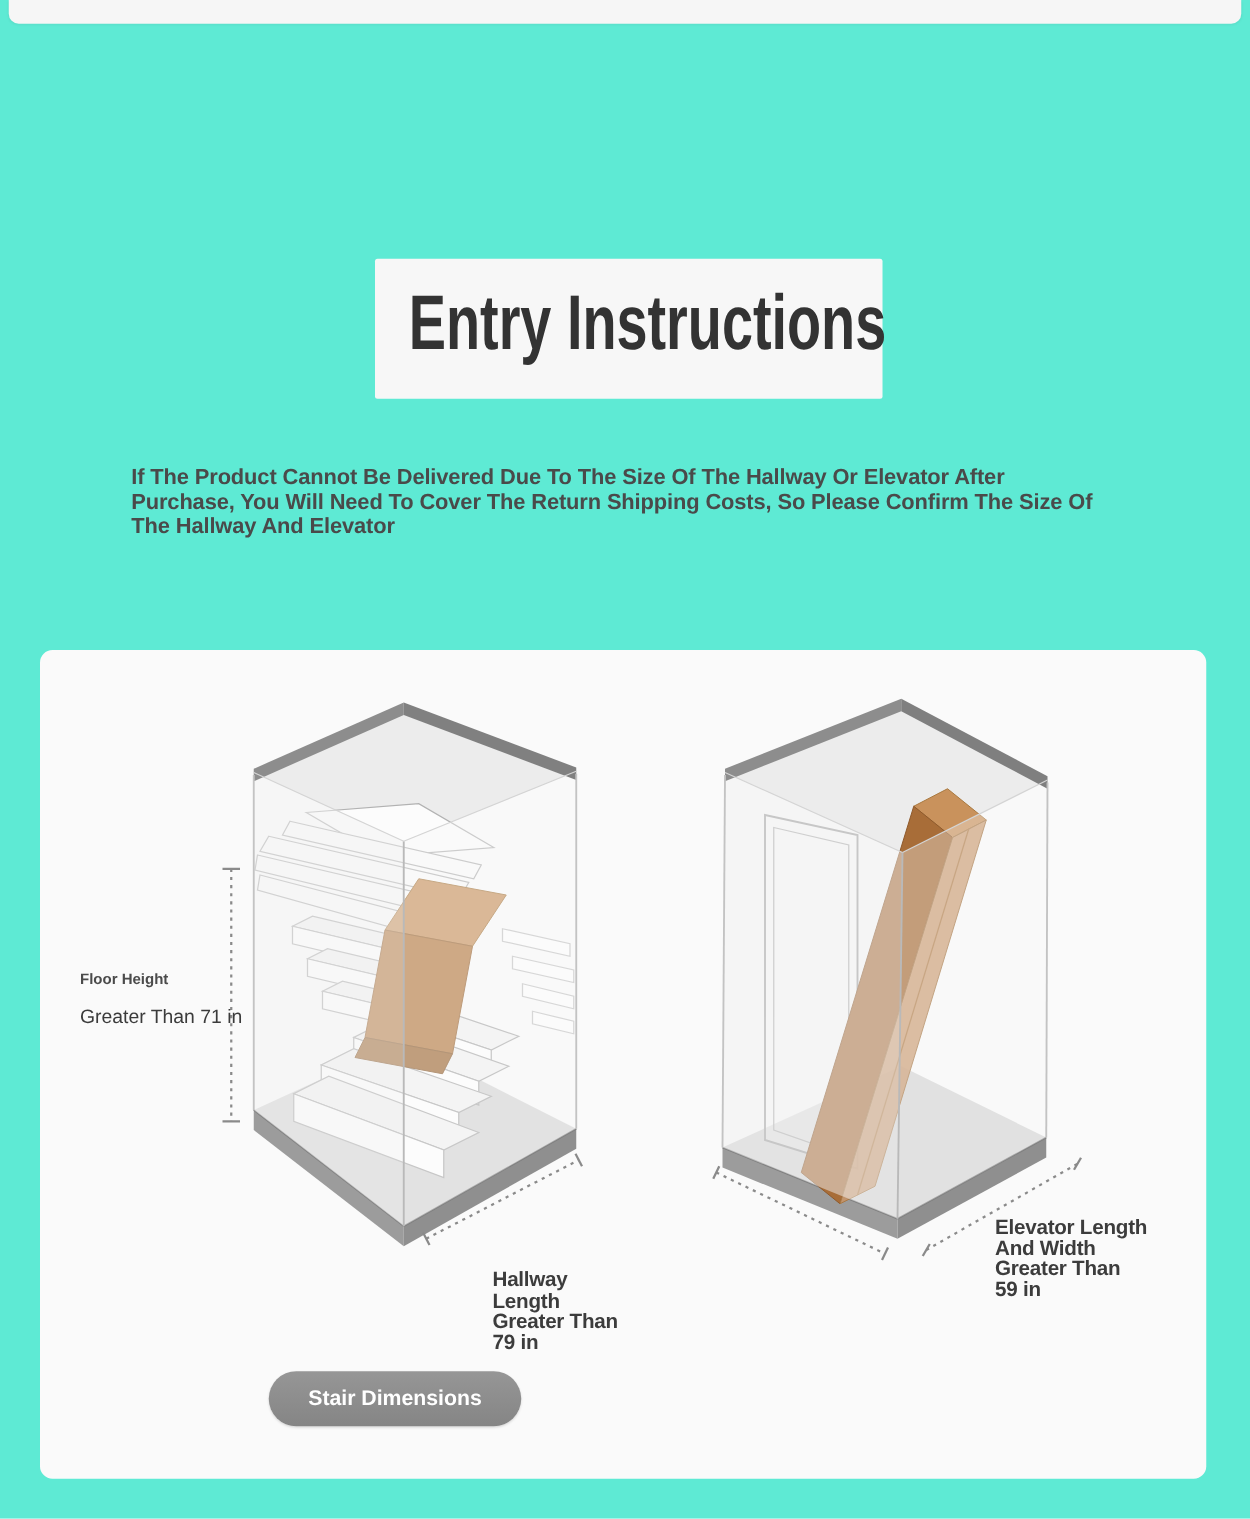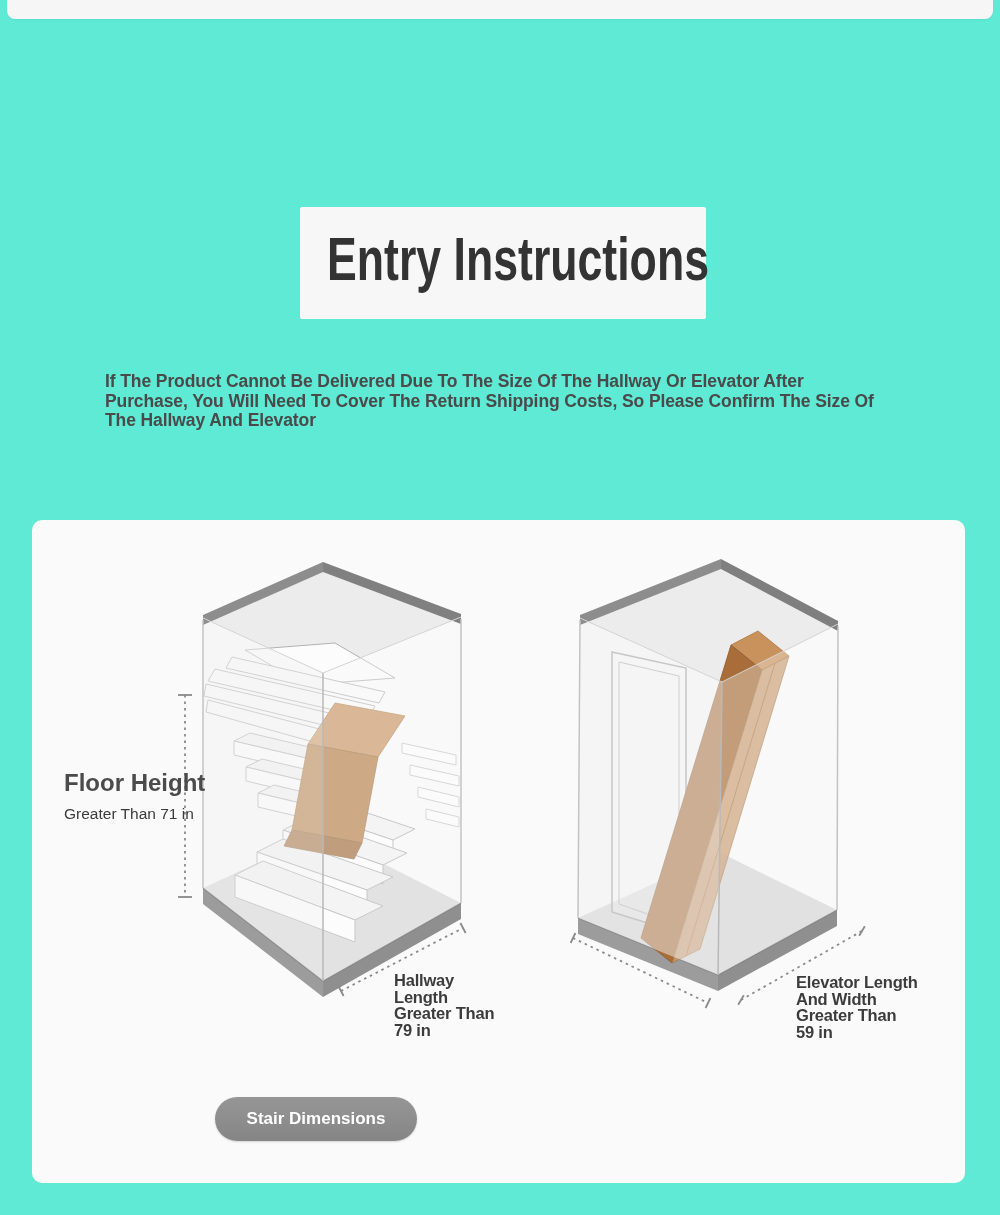--- a/index.html
+++ b/index.html
@@ -30,27 +30,27 @@
     letter-spacing:-0.1px;
   }
   .panel{
     position:absolute;left:32px;top:520px;width:933px;height:663px;
     background:#fafafa;border-radius:10px;
   }
   .illu{position:absolute;}
   .illu-stair{left:170px;top:545px;}
   .illu-elevator{left:545px;top:545px;}
   .fh-label{position:absolute;left:64px;top:772px;}
-  .fh-title{font-size:24px;font-weight:600;color:#4b4b4b;line-height:22px;}
+  .fh-title{font-size:12px;font-weight:600;color:#4b4b4b;line-height:22px;}
   .fh-value{margin-top:11px;font-size:15.5px;font-weight:500;color:#3b3b3b;line-height:17px;}
   .dim-label{
     position:absolute;color:#3c3c3c;font-weight:600;
     font-size:16.5px;line-height:16.6px;letter-spacing:-0.2px;
   }
-  .dim-hallway{left:394px;top:972px;}
+  .dim-hallway{left:394px;top:1016px;}
   .dim-elevator{left:796px;top:974px;}
   .pill-btn{
     position:absolute;top:1097px;height:44px;border:none;border-radius:24px;
     background:linear-gradient(#969696,#858585);
     color:#ffffff;font-family:inherit;font-weight:700;cursor:pointer;
     display:flex;align-items:center;justify-content:center;width:202px;
     box-shadow:0 1px 2px rgba(0,0,0,.15);
   }
   .btn-stair{left:215px;font-size:17px;}
   .btn-elevator{left:625px;width:204px;font-size:15.5px;}

